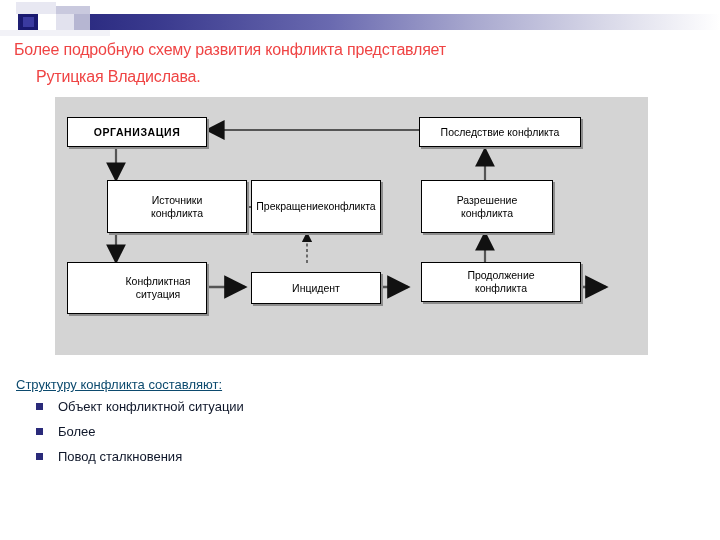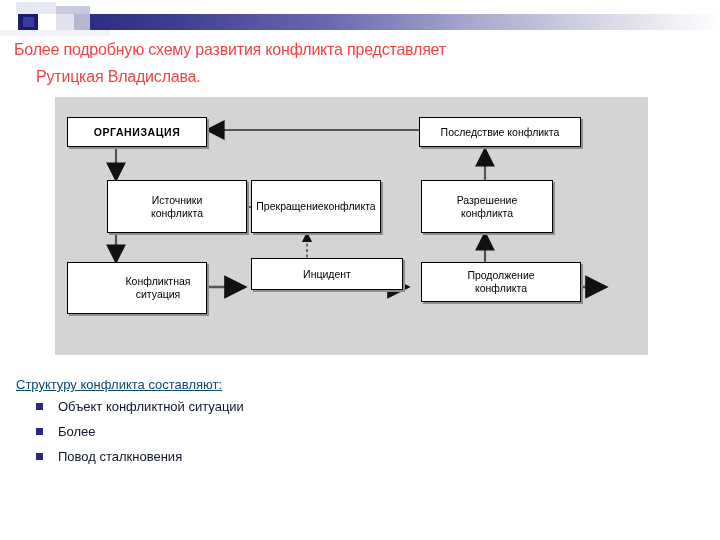--- a/index.html
+++ b/index.html
@@ -150,21 +150,21 @@
   <div class="node-box" style="left:366px;top:83px;width:132px;height:53px;flex-direction:column;">
     <span>Разрешение</span>
     <span>конфликта</span>
   </div>
 
   <div class="node-box" style="left:12px;top:165px;width:140px;height:52px;flex-direction:column;padding-left:42px;">
     <span>Конфликтная</span>
     <span>ситуация</span>
   </div>
 
-  <div class="node-box" style="left:196px;top:161px;width:152px;height:32px;">
+  <div class="node-box" style="left:196px;top:175px;width:130px;height:32px;">
     <span>Инцидент</span>
   </div>
 
   <div class="node-box" style="left:366px;top:165px;width:160px;height:40px;flex-direction:column;">
     <span>Продолжение</span>
     <span>конфликта</span>
   </div>
 
 </div>
 

